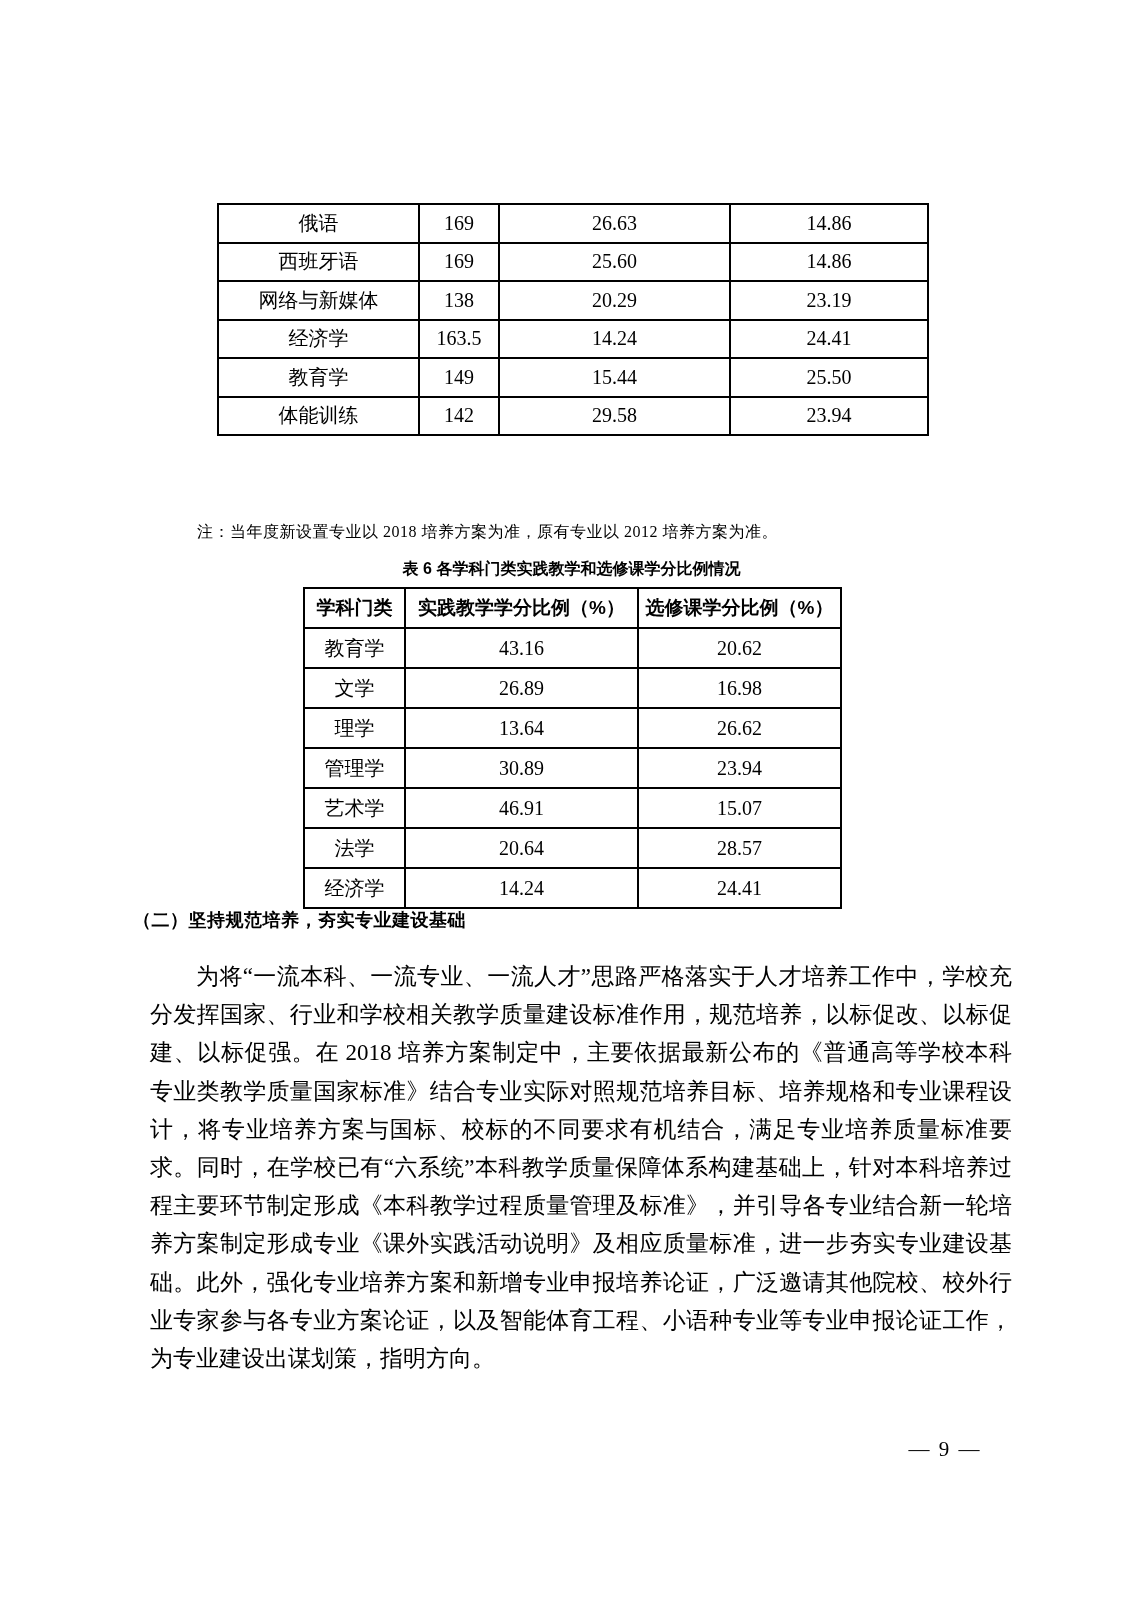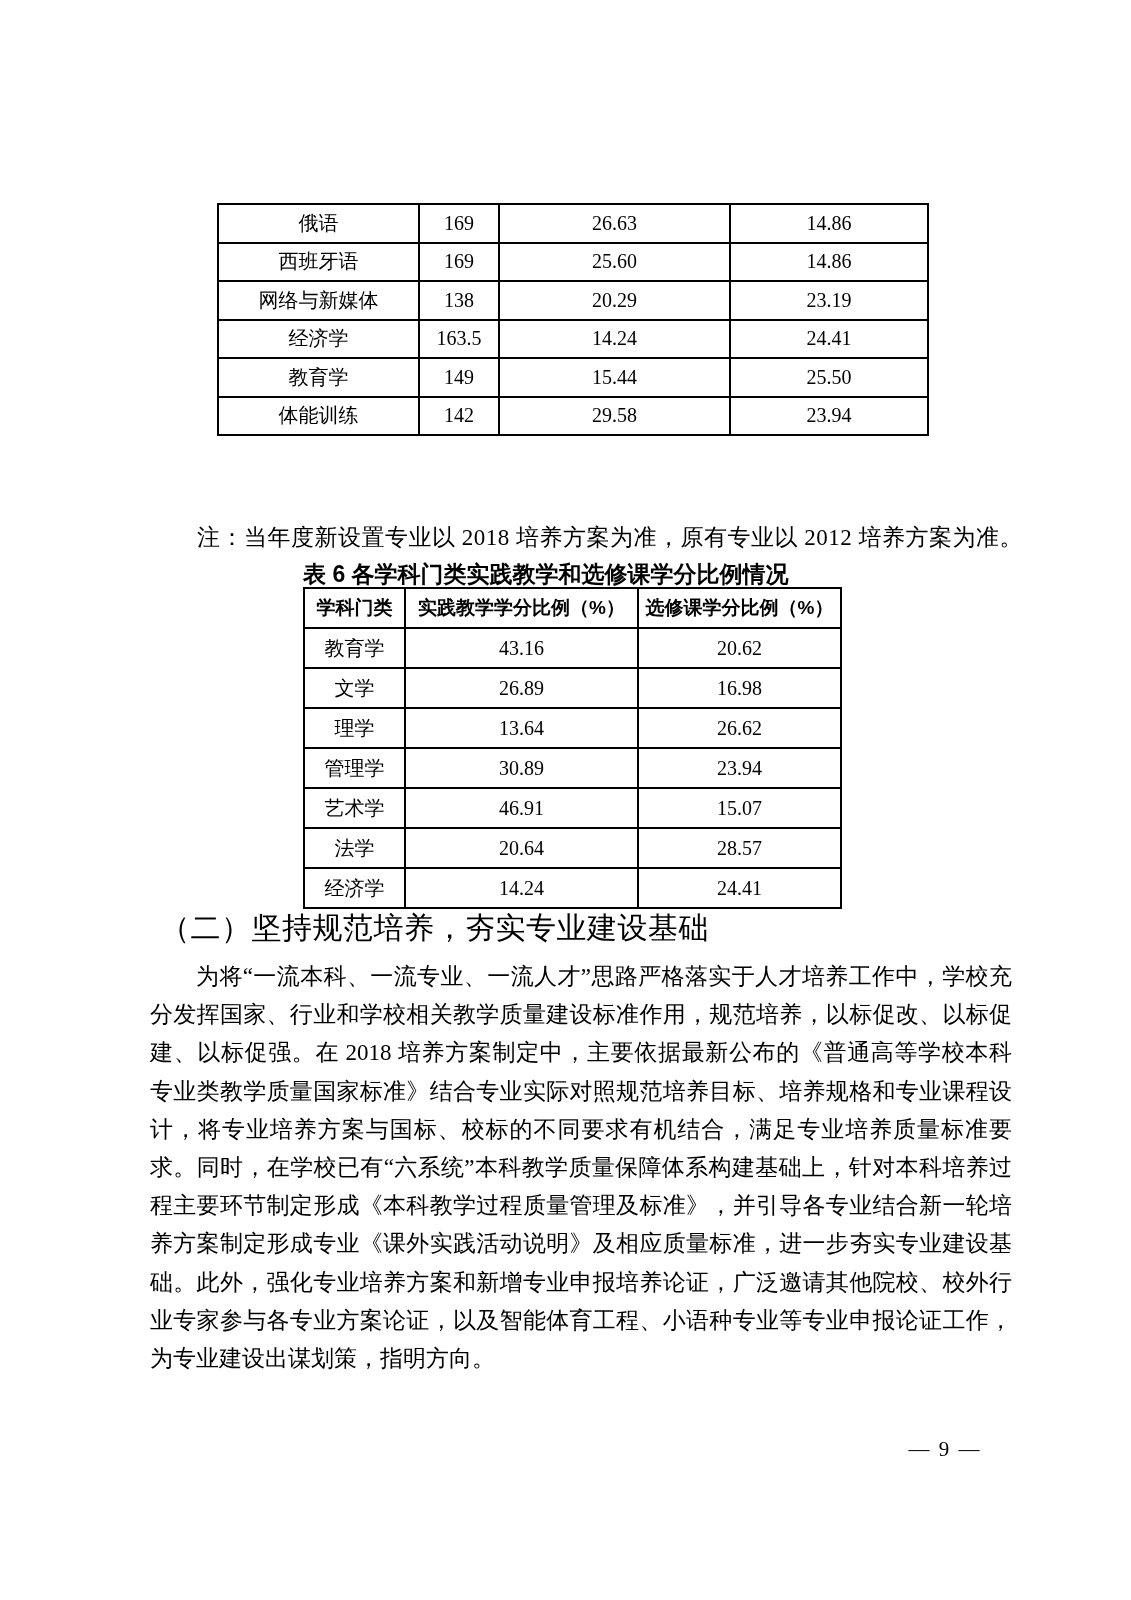--- a/index.html
+++ b/index.html
@@ -34,55 +34,55 @@
     width: 710px;
     font-size: 20px;
     padding-left: 32px;
   }
   .t-cont tr { height: 38.5px; }
   
   .note {
     position: absolute;
     left: 197px;
     top: 522px;
-    font-size: 23px;
+    font-size: 16px;
     letter-spacing: 0.5px;
   }
   
   .t6-title {
     position: absolute;
     left: 303px;
     top: 559px;
     width: 537px;
-    text-align: left;
+    text-align: center;
     font-family: "Liberation Sans", "DejaVu Sans", sans-serif;
     font-weight: bold;
-    font-size: 23px;
+    font-size: 16px;
   }
   
   .t6 {
     left: 303px;
     top: 587px;
     width: 537px;
     font-size: 20px;
   }
   .t6 tr { height: 40px; }
   .t6 thead th {
     font-family: "Liberation Sans", "DejaVu Sans", sans-serif;
     font-weight: bold;
     font-size: 19px;
   }
   
   .heading {
     position: absolute;
-    left: 160px;
+    left: 133px;
     top: 908px;
     font-family: "Liberation Sans", "DejaVu Sans", sans-serif;
-    font-weight: normal;
-    font-size: 30px;
+    font-weight: bold;
+    font-size: 18px;
     letter-spacing: 0.5px;
   }
   
   .body-par {
     position: absolute;
     left: 150px;
     top: 958px;
     width: 862px;
     font-size: 23px;
     line-height: 38.2px;

